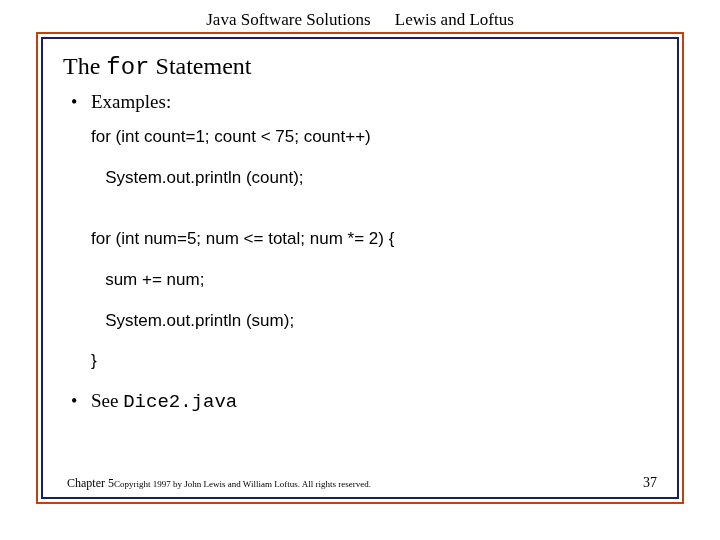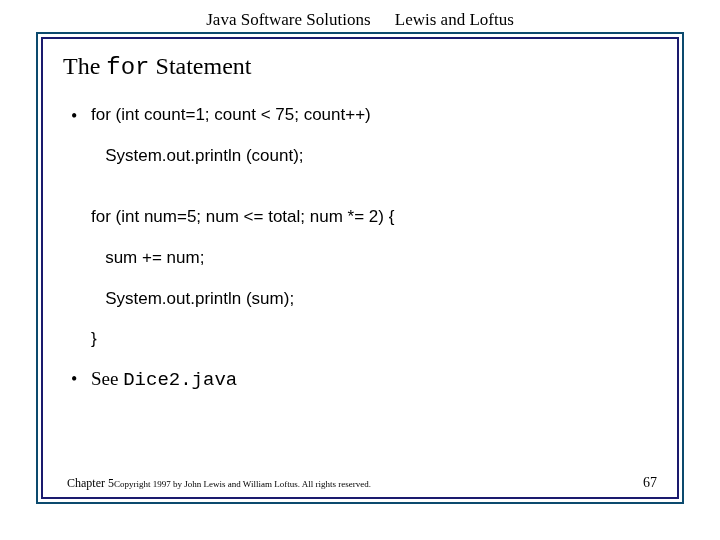--- a/index.html
+++ b/index.html
@@ -16,21 +16,21 @@
     padding: 10px 0 6px 0;
     color: #000;
   }
   .header span { display: inline-block; margin: 0 10px; }
   .frame-outer {
     position: absolute;
     top: 32px;
     left: 36px;
     right: 36px;
     bottom: 36px;
-    border: 2px solid #0c4a6e;
+    border: 2px solid #c2410c;
     padding: 3px;
   }
   .frame-inner {
     width: 100%;
     height: 100%;
     border: 2px solid #1a1a6e;
     padding: 12px 20px 10px 20px;
     position: relative;
   }
   .title {
@@ -90,20 +90,21 @@
 
 <div class="frame-outer">
   <div class="frame-inner">
 
     <div class="title">
       <span>The </span><span class="kw">for</span><span> Statement</span>
     </div>
 
     <ul class="top">
       <li>
+        <span>Examples:</span>
         <div class="code-block"><span>for (int count=1; count &lt; 75; count++)</span>
 
 <span>   System.out.println (count);</span>
 
 
 <span>for (int num=5; num &lt;= total; num *= 2) {</span>
 
 <span>   sum += num;</span>
 
 <span>   System.out.println (sum);</span>
@@ -111,17 +112,17 @@
 <span>}</span></div>
       </li>
       <li class="see" style="margin-top:18px;">
         <span>See </span><span class="kw2">Dice2.java</span>
       </li>
     </ul>
 
     <div class="footer">
       <span class="chap">Chapter 5</span>
       <span class="copy">Copyright 1997 by John Lewis and William Loftus. All rights reserved.</span>
-      <span class="page">67</span>
+      <span class="page">37</span>
     </div>
 
   </div>
 </div>
 
 </body></html>

